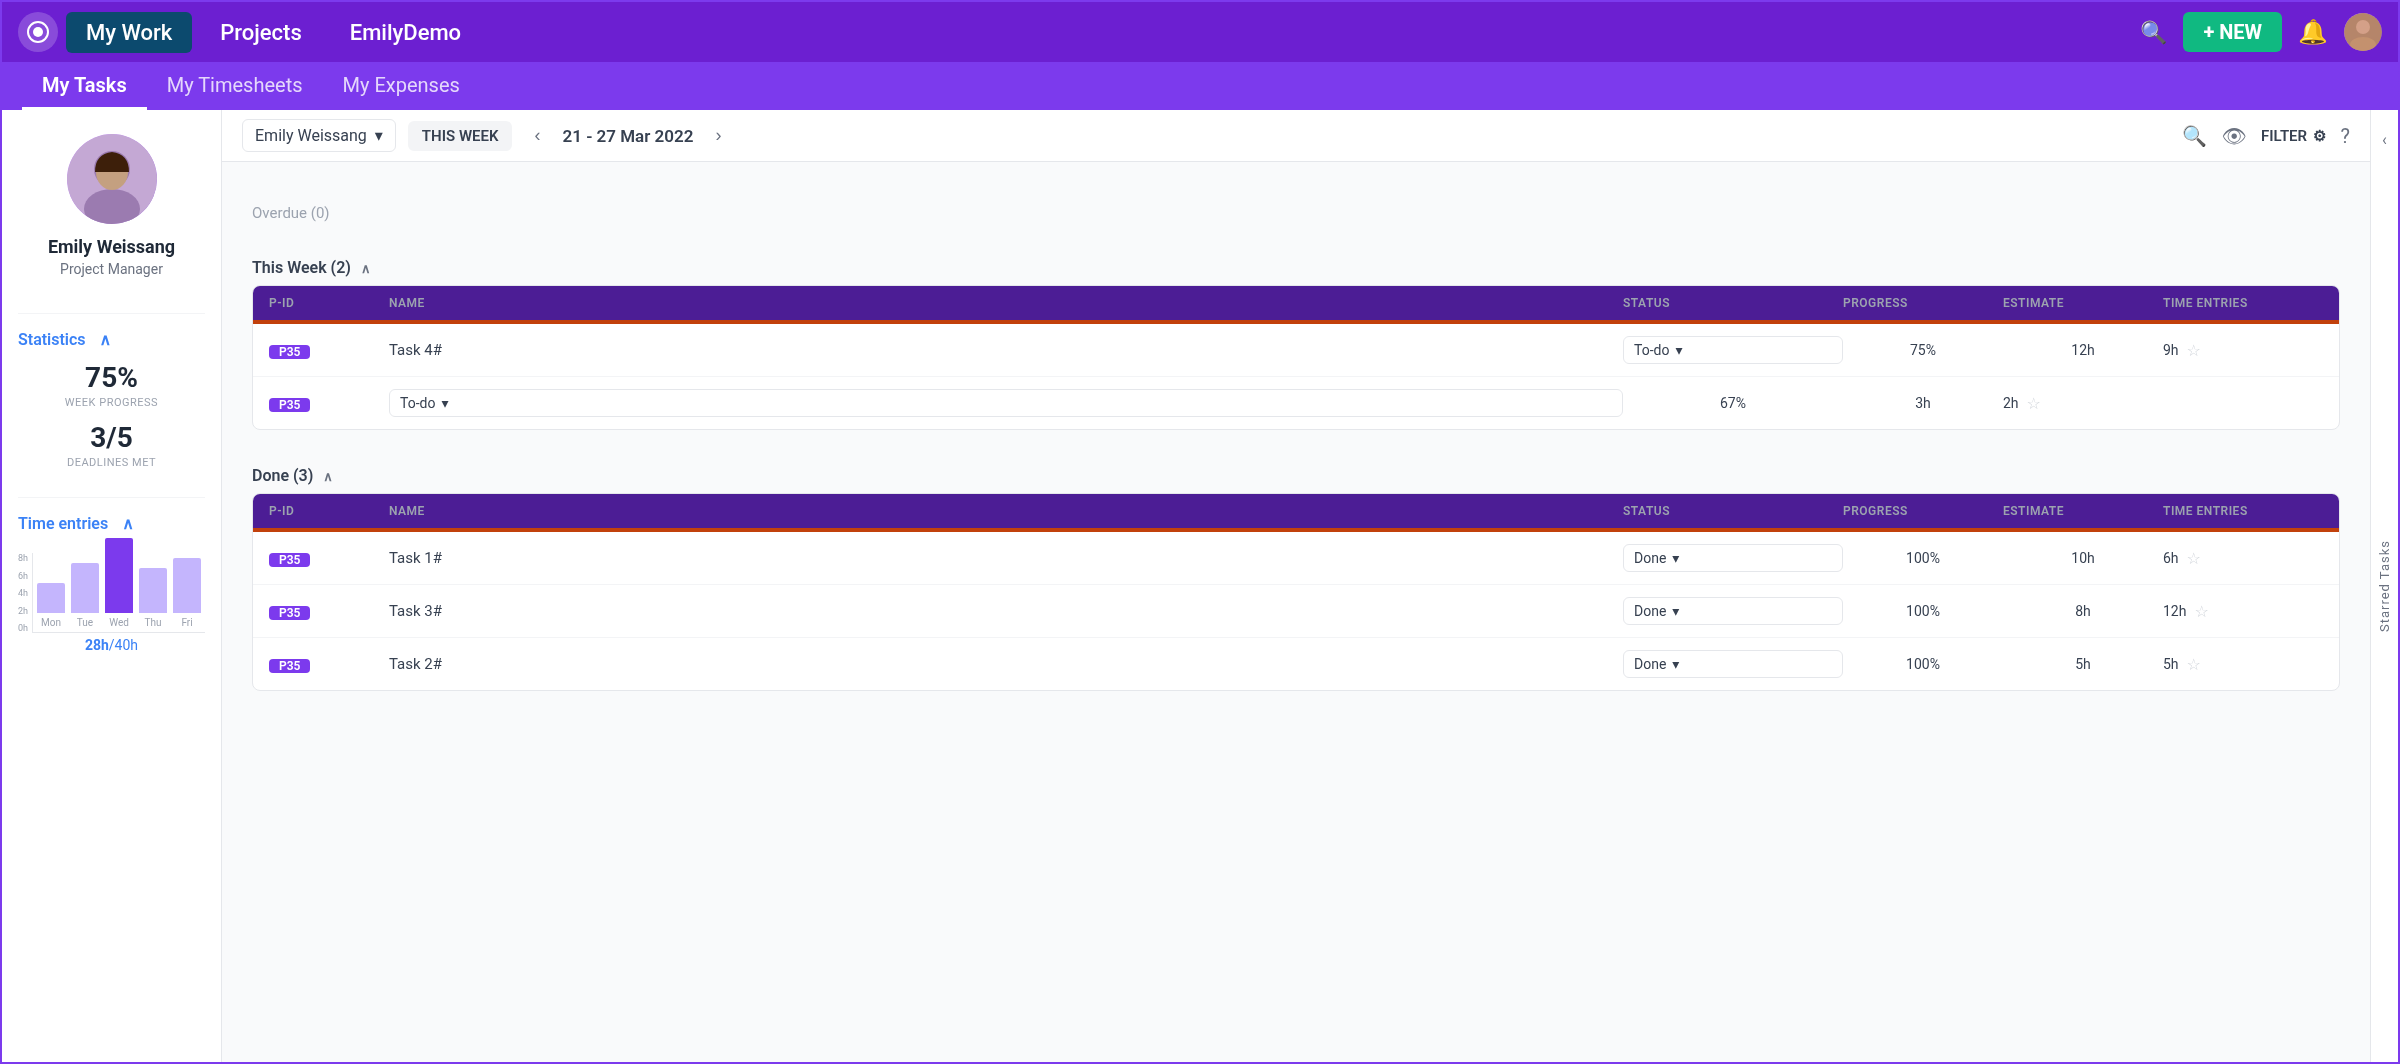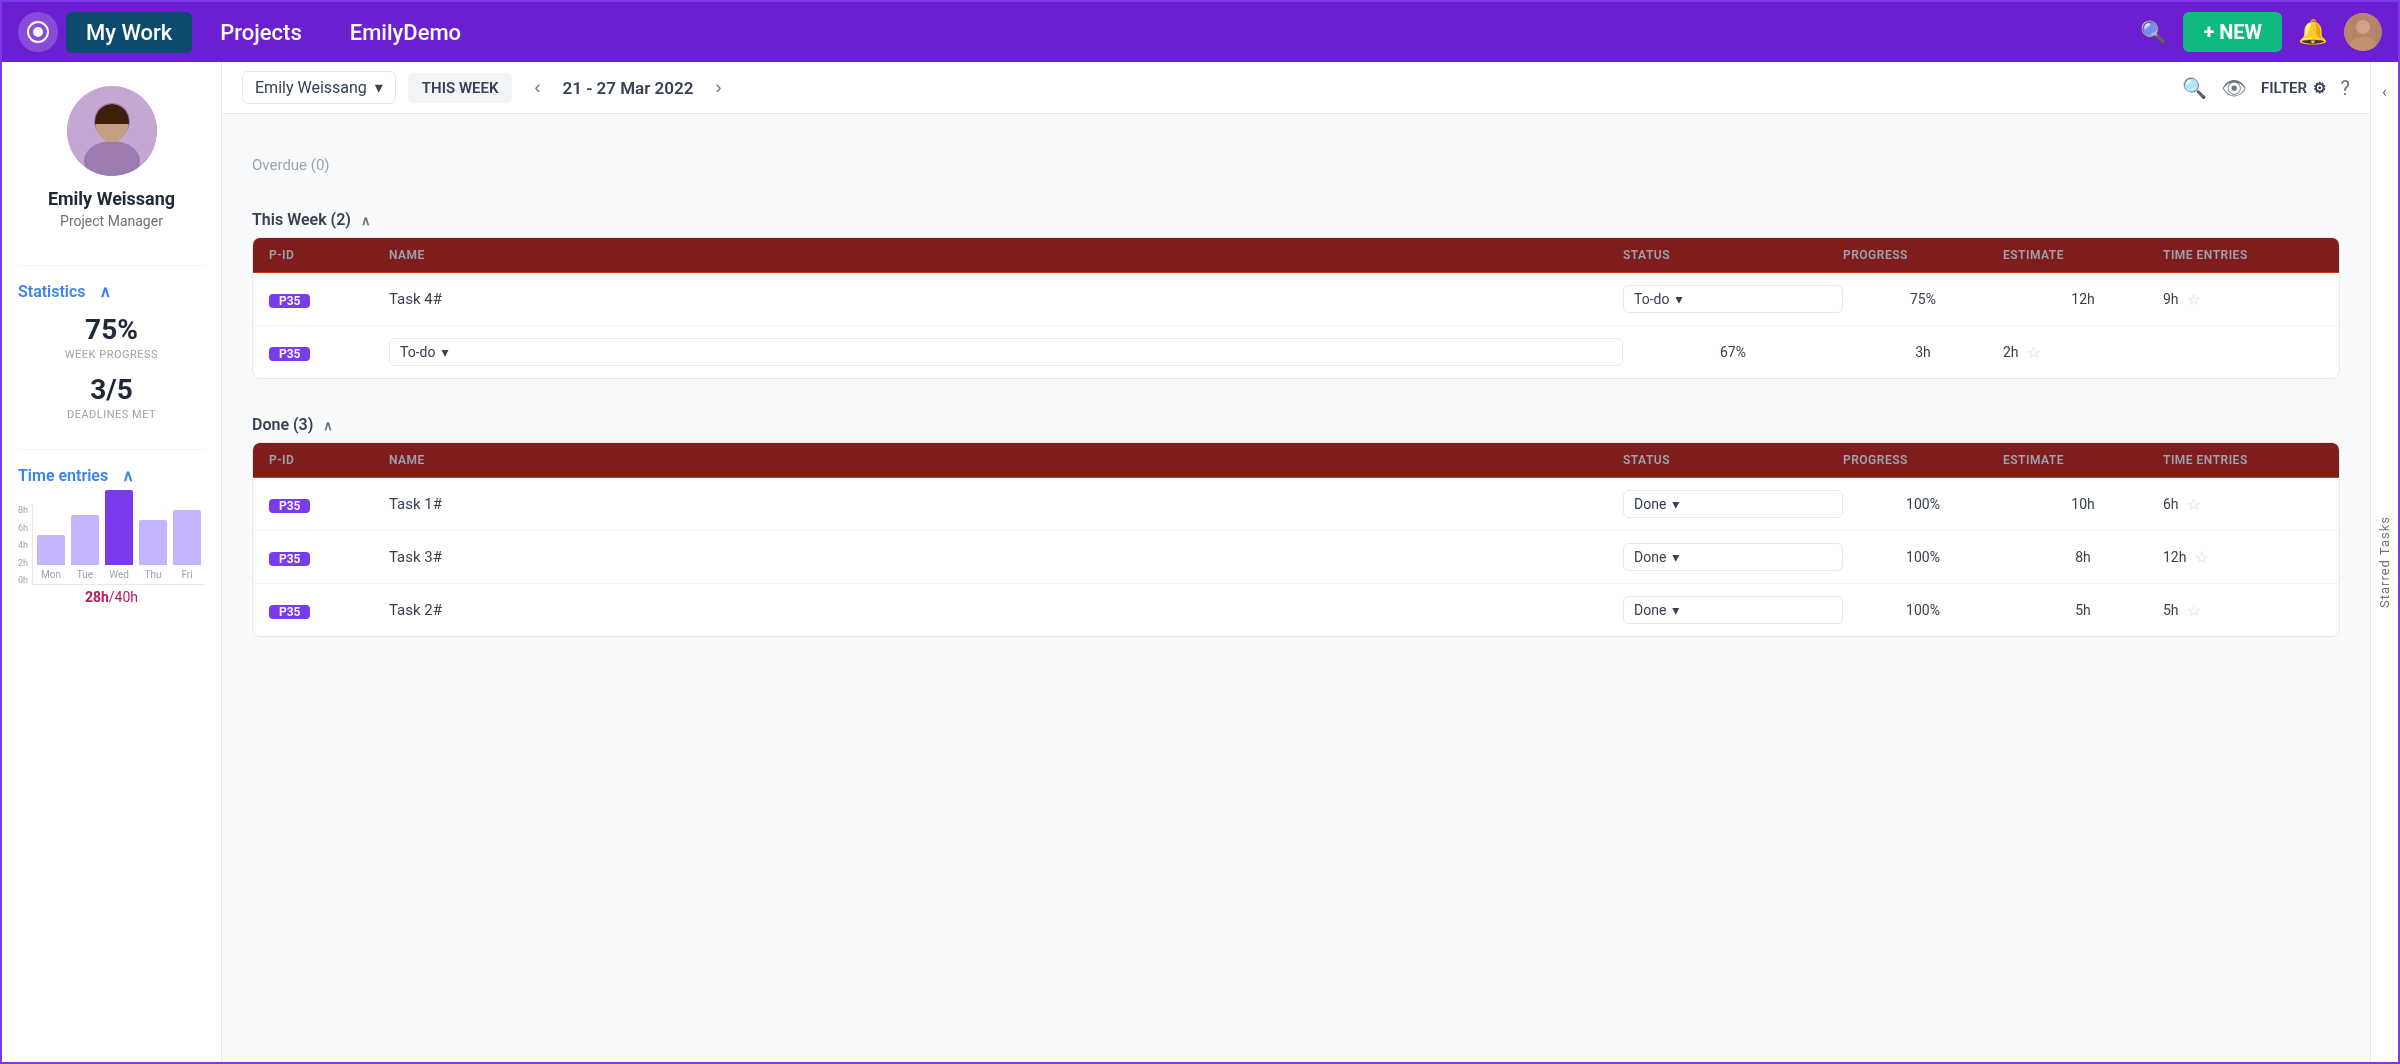--- a/index.html
+++ b/index.html
@@ -35,21 +35,21 @@
     .stat-block { text-align: center; margin-bottom: 12px; width: 100%; }
     .stat-value { font-size: 28px; font-weight: 700; color: #1f2937; }
     .stat-label { font-size: 11px; color: #9ca3af; letter-spacing: 0.5px; text-transform: uppercase; margin-top: 2px; }
     .chart-area { width: 100%; margin: 8px 0; }
     .chart-bars { display: flex; align-items: flex-end; gap: 6px; height: 80px; padding: 4px; border-left: 1px solid #e5e7eb; border-bottom: 1px solid #e5e7eb; position: relative; }
     .bar-col { display: flex; flex-direction: column; align-items: center; flex: 1; }
     .bar { width: 100%; border-radius: 2px 2px 0 0; }
     .bar-label { font-size: 10px; color: #9ca3af; margin-top: 4px; }
     .chart-y-labels { display: flex; flex-direction: column; justify-content: space-between; font-size: 9px; color: #9ca3af; height: 80px; margin-right: 4px; text-align: right; }
     .chart-wrapper { display: flex; width: 100%; }
-    .time-total { font-size: 14px; color: #be185d; text-align: center; margin-top: 4px; }
+    .time-total { font-size: 14px; color: #3b82f6; text-align: center; margin-top: 4px; }
     .time-total strong { font-weight: 700; }
 
     
     .toolbar { height: 52px; background: white; border-bottom: 1px solid #e5e7eb; display: flex; align-items: center; padding: 0 20px; gap: 12px; flex-shrink: 0; }
     .user-selector { display: flex; align-items: center; gap: 8px; padding: 6px 12px; border: 1px solid #e5e7eb; border-radius: 6px; font-size: 16px; cursor: pointer; color: #374151; }
     .week-btn { background: #f3f4f6; padding: 6px 14px; border-radius: 6px; font-size: 15px; font-weight: 600; color: #374151; cursor: pointer; }
     .nav-arrow { padding: 6px 10px; color: #6b7280; font-size: 18px; cursor: pointer; border: none; background: none; }
     .date-range { font-size: 17px; font-weight: 600; color: #374151; }
     .toolbar-spacer { flex: 1; }
     .toolbar-actions { display: flex; align-items: center; gap: 14px; }
@@ -57,21 +57,21 @@
     .filter-btn { display: flex; align-items: center; gap: 6px; font-size: 15px; font-weight: 600; color: #374151; cursor: pointer; }
 
     
     .main-content { flex: 1; background: #f9fafb; overflow-y: auto; padding: 20px 30px; }
 
     .section-title-row { padding: 12px 0 8px; }
     .section-title { font-size: 16px; font-weight: 600; color: #374151; }
     .overdue-title { font-size: 15px; color: #9ca3af; padding: 10px 0 16px; }
 
     .task-table { width: 100%; background: white; border-radius: 8px; border: 1px solid #e5e7eb; overflow: hidden; margin-bottom: 24px; }
-    .table-header { display: grid; grid-template-columns: 120px 1fr 220px 160px 160px 160px; padding: 10px 16px; background: #7f1d1d; border-bottom: 1px solid #c2410c; font-size: 12px; color: #9ca3af; font-weight: 600; letter-spacing: 0.5px; text-transform: uppercase; }
+    .table-header { display: grid; grid-template-columns: 120px 1fr 220px 160px 160px 160px; padding: 10px 16px; background: #4c1d95; border-bottom: 4px solid #c2410c; font-size: 12px; color: #9ca3af; font-weight: 600; letter-spacing: 0.5px; text-transform: uppercase; }
     .table-row { display: grid; grid-template-columns: 120px 1fr 220px 160px 160px 160px; padding: 12px 16px; border-bottom: 1px solid #f3f4f6; align-items: center; }
     .table-row:last-child { border-bottom: none; }
 
     .pid-badge { background: #7c3aed; color: white; padding: 0 10px; border-radius: 4px; font-size: 12px; font-weight: 600; display: inline-block; }
     .task-name { font-size: 15px; color: #374151; }
     .status-select { display: flex; align-items: center; gap: 6px; border: 1px solid #e5e7eb; border-radius: 6px; padding: 5px 10px; font-size: 14px; cursor: pointer; color: #374151; }
     .progress-val { font-size: 14px; color: #374151; text-align: center; }
     .estimate-val { font-size: 14px; color: #374151; text-align: center; }
     .time-entries-val { display: flex; align-items: center; gap: 8px; font-size: 14px; color: #374151; }
     .star-icon { color: #d1d5db; font-size: 16px; cursor: pointer; }
@@ -110,20 +110,25 @@
           <svg width="38" height="38" viewBox="0 0 38 38">
             <circle cx="19" cy="19" r="19" fill="#b5856a"></circle>
             <circle cx="19" cy="14" r="7" fill="#d4a088"></circle>
             <ellipse cx="19" cy="32" rx="13" ry="8" fill="#c4916e"></ellipse>
           </svg>
         </div>
       </div>
     </div>
   </div>
 
+  <div class="sub-nav">
+    <div class="sub-nav-tab active">My Tasks</div>
+    <div class="sub-nav-tab">My Timesheets</div>
+    <div class="sub-nav-tab">My Expenses</div>
+  </div>
 
   <div style="display:flex; flex:1; overflow:hidden;">
 
     <div class="sidebar">
       <div class="sidebar-avatar">
         <svg width="90" height="90" viewBox="0 0 90 90">
           <circle cx="45" cy="45" r="45" fill="#c4a8d4"></circle>
           <circle cx="45" cy="35" r="18" fill="#9b7bb0"></circle>
           <ellipse cx="45" cy="75" rx="28" ry="20" fill="#9b7bb0"></ellipse>
           <circle cx="45" cy="35" r="16" fill="#b8956a"></circle>

